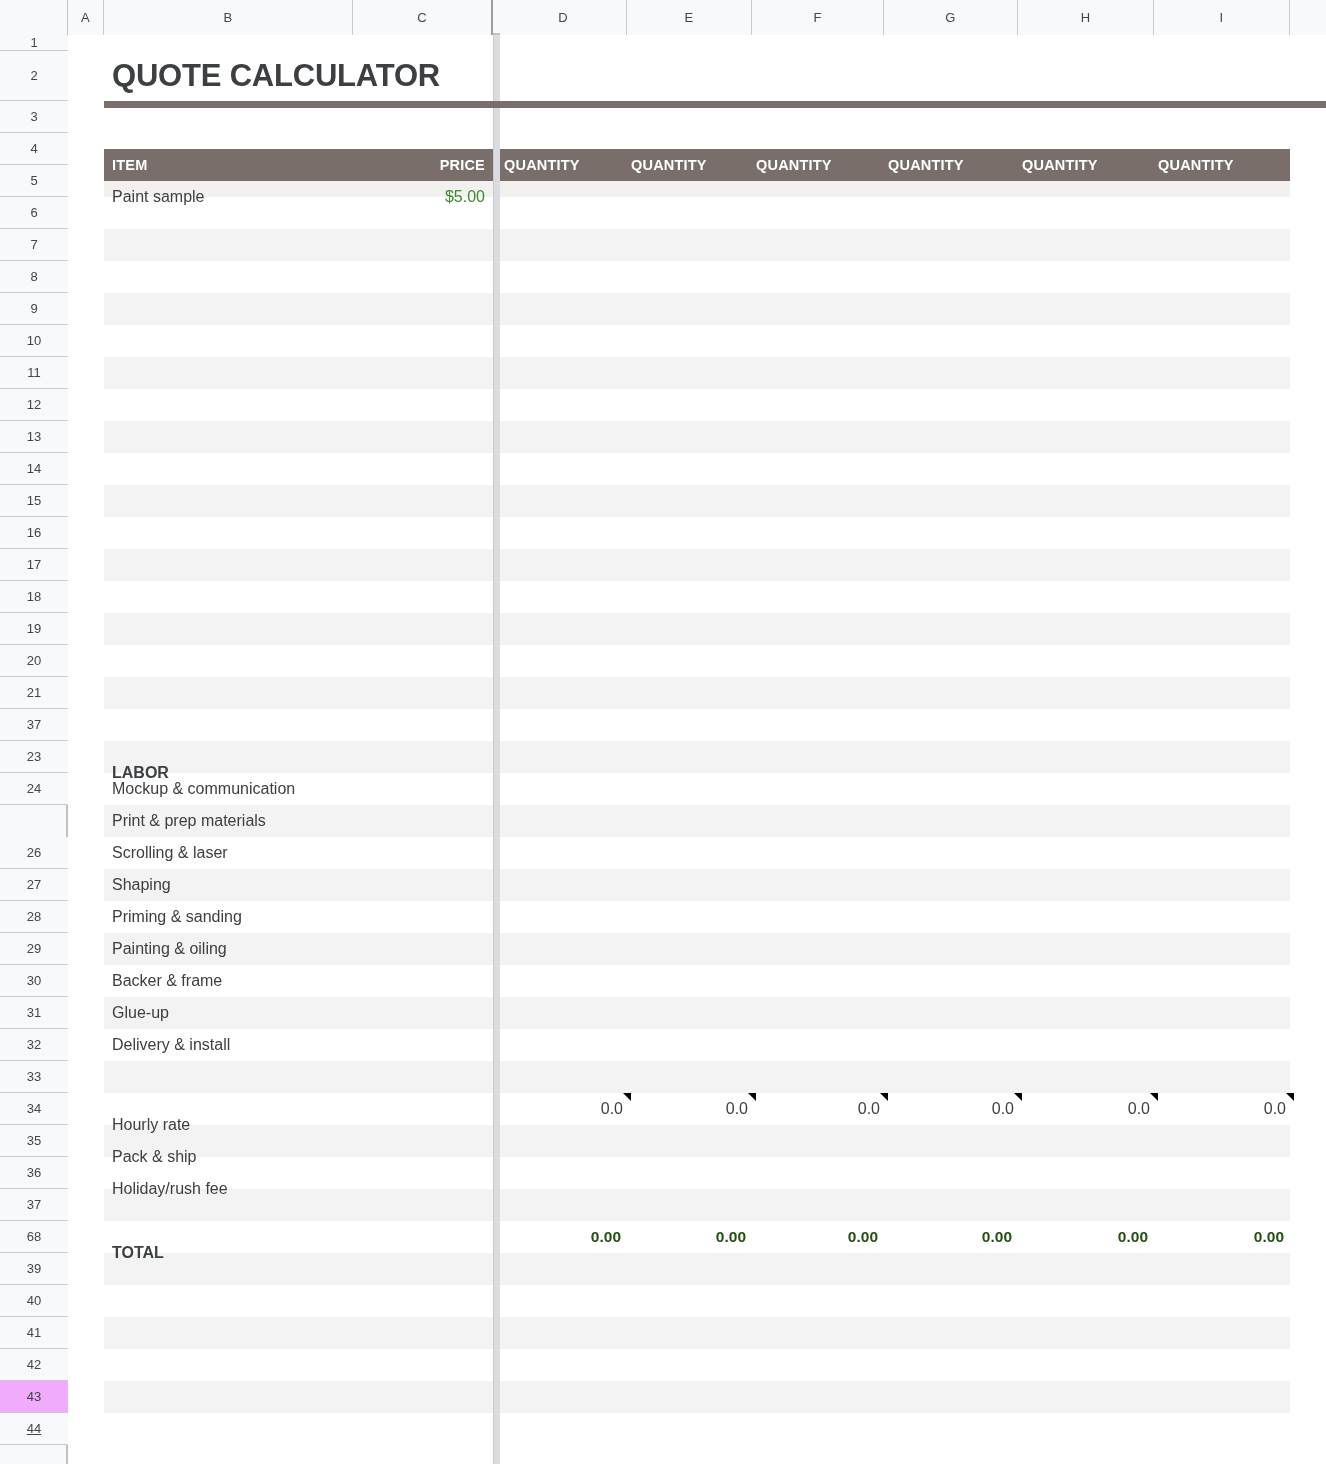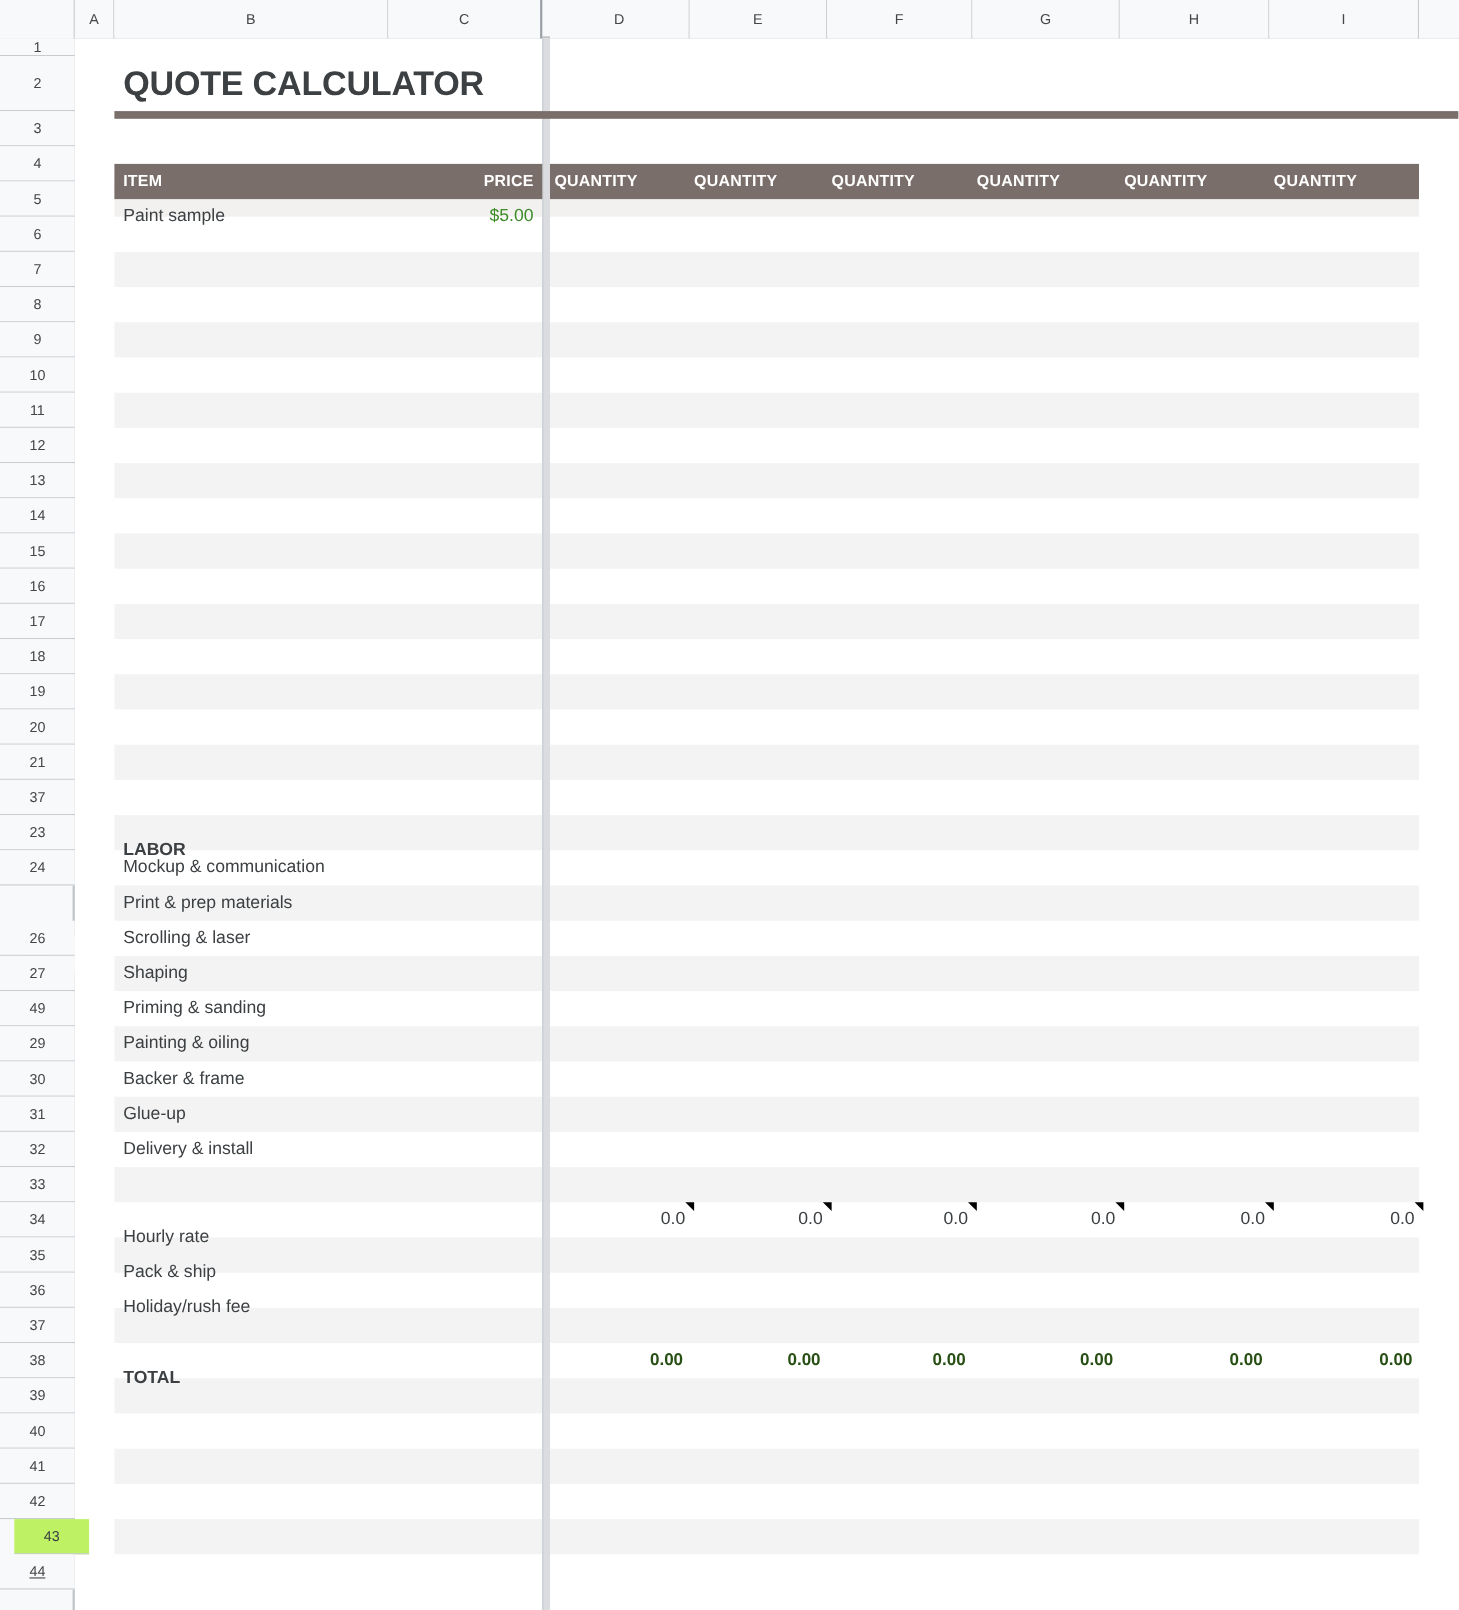--- a/index.html
+++ b/index.html
@@ -36,21 +36,21 @@
     background:#f8f9fa;border-right:2px solid #c0c3c6;box-sizing:border-box;
   }
   .rowcell{
     position:absolute;left:0;width:68px;
     background:#f8f9fa;
     border-bottom:1px solid #c9cccf;
     box-sizing:border-box;
     display:flex;align-items:center;justify-content:center;
     font-size:13px;color:#444746;
   }
-  .rowcell.sel{background:#bef264;color:#3c4043;margin-left:13px;}
+  .rowcell.sel{background:#f0abfc;color:#3c4043;}
 
   
   .grid{
     position:absolute;left:68px;top:35px;
     width:1258px;height:1429px;overflow:hidden;
   }
   .band{position:absolute;background:#f3f3f3;}
   .band.warm{background:#f2f1ef;}
 
   
@@ -134,31 +134,31 @@
       <div class="rowcell" style="top: 546px; height: 32px;">18</div>
       <div class="rowcell" style="top: 578px; height: 32px;">19</div>
       <div class="rowcell" style="top: 610px; height: 32px;">20</div>
       <div class="rowcell" style="top: 642px; height: 32px;">21</div>
       <div class="rowcell" style="top: 674px; height: 32px;">37</div>
       <div class="rowcell" style="top: 706px; height: 32px;">23</div>
       <div class="rowcell" style="top: 738px; height: 32px;">24</div>
       <div class="rowcell" style="top: 816px; height: 32px; font-style: italic;">25</div>
       <div class="rowcell" style="top: 802px; height: 32px;">26</div>
       <div class="rowcell" style="top: 834px; height: 32px;">27</div>
-      <div class="rowcell" style="top: 866px; height: 32px;">49</div>
+      <div class="rowcell" style="top: 866px; height: 32px;">28</div>
       <div class="rowcell" style="top: 898px; height: 32px;">29</div>
       <div class="rowcell" style="top: 930px; height: 32px;">30</div>
       <div class="rowcell" style="top: 962px; height: 32px;">31</div>
       <div class="rowcell" style="top: 994px; height: 32px;">32</div>
       <div class="rowcell" style="top: 1026px; height: 32px;">33</div>
       <div class="rowcell" style="top: 1058px; height: 32px;">34</div>
       <div class="rowcell" style="top: 1090px; height: 32px;">35</div>
       <div class="rowcell" style="top: 1122px; height: 32px;">36</div>
       <div class="rowcell" style="top: 1154px; height: 32px;">37</div>
-      <div class="rowcell" style="top: 1186px; height: 32px;">38</div>
+      <div class="rowcell" style="top: 1186px; height: 32px;">68</div>
       <div class="rowcell" style="top: 1218px; height: 32px;">39</div>
       <div class="rowcell" style="top: 1250px; height: 32px;">40</div>
       <div class="rowcell" style="top: 1282px; height: 32px;">41</div>
       <div class="rowcell" style="top: 1314px; height: 32px;">42</div>
       <div class="rowcell sel" style="top: 1346px; height: 32px;">43</div>
       <div class="rowcell" style="top: 1378px; height: 32px; text-decoration: underline;">44</div>
     </div>
 
   <div class="grid">
 

